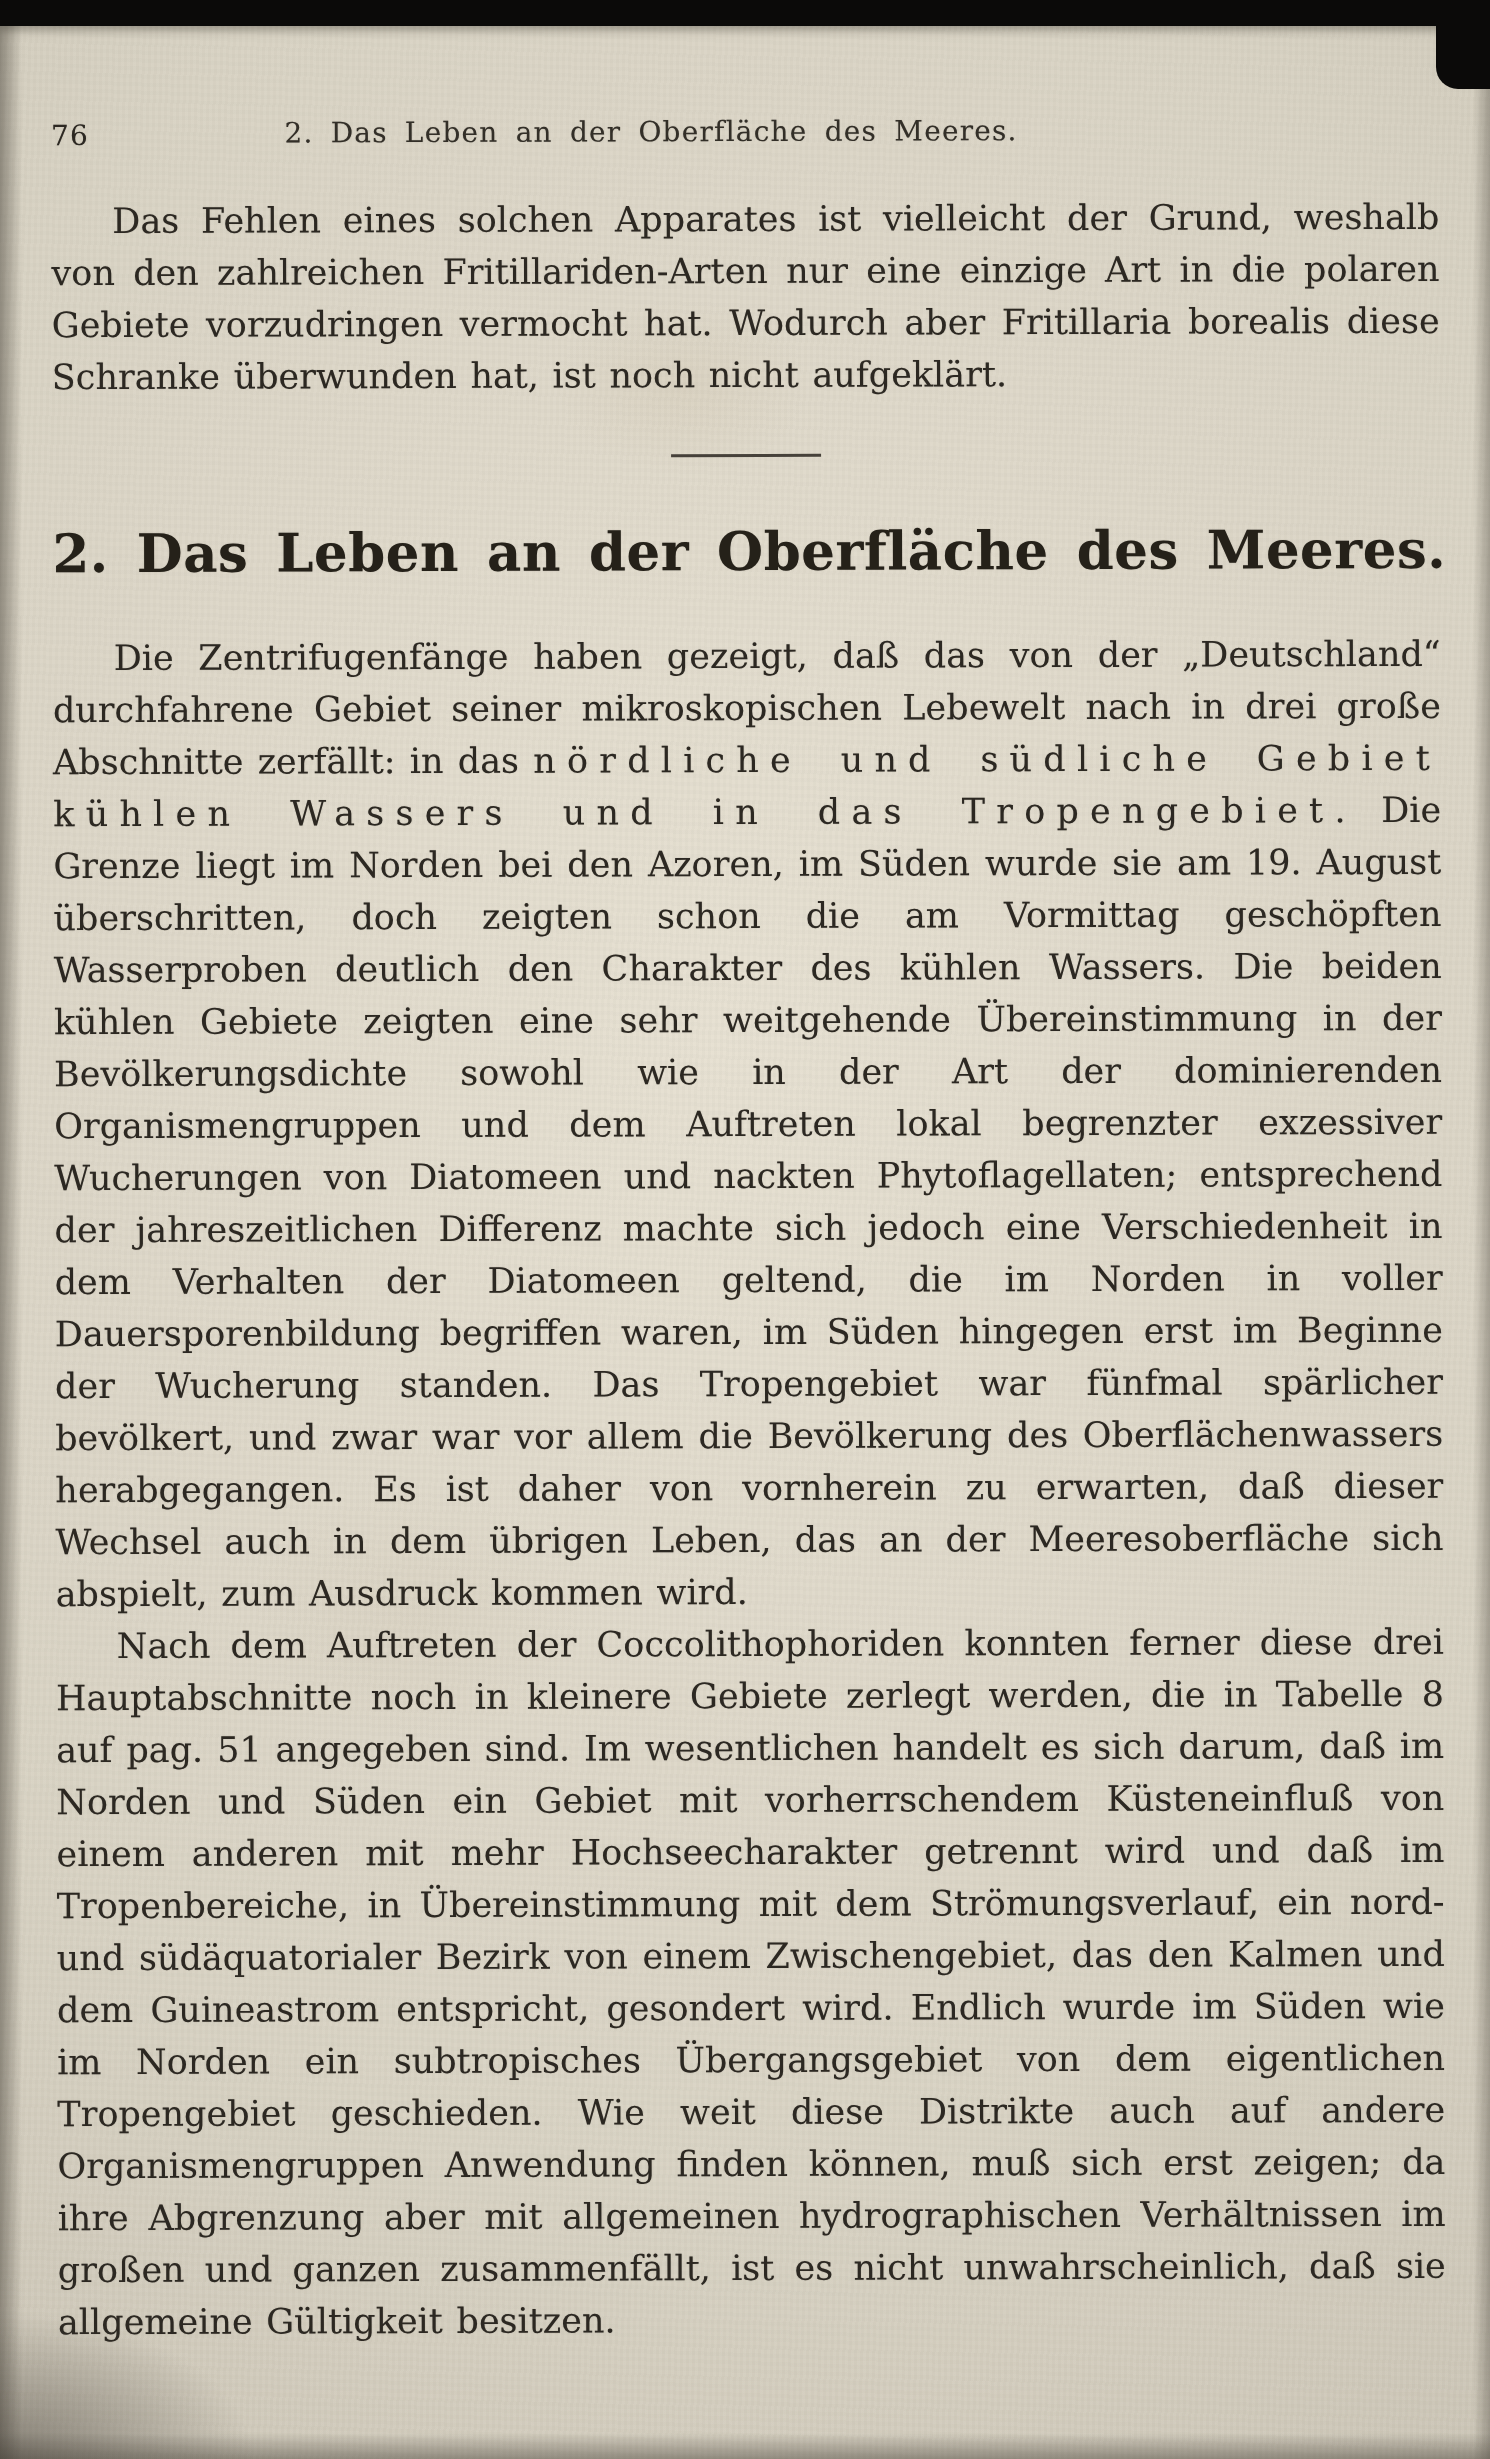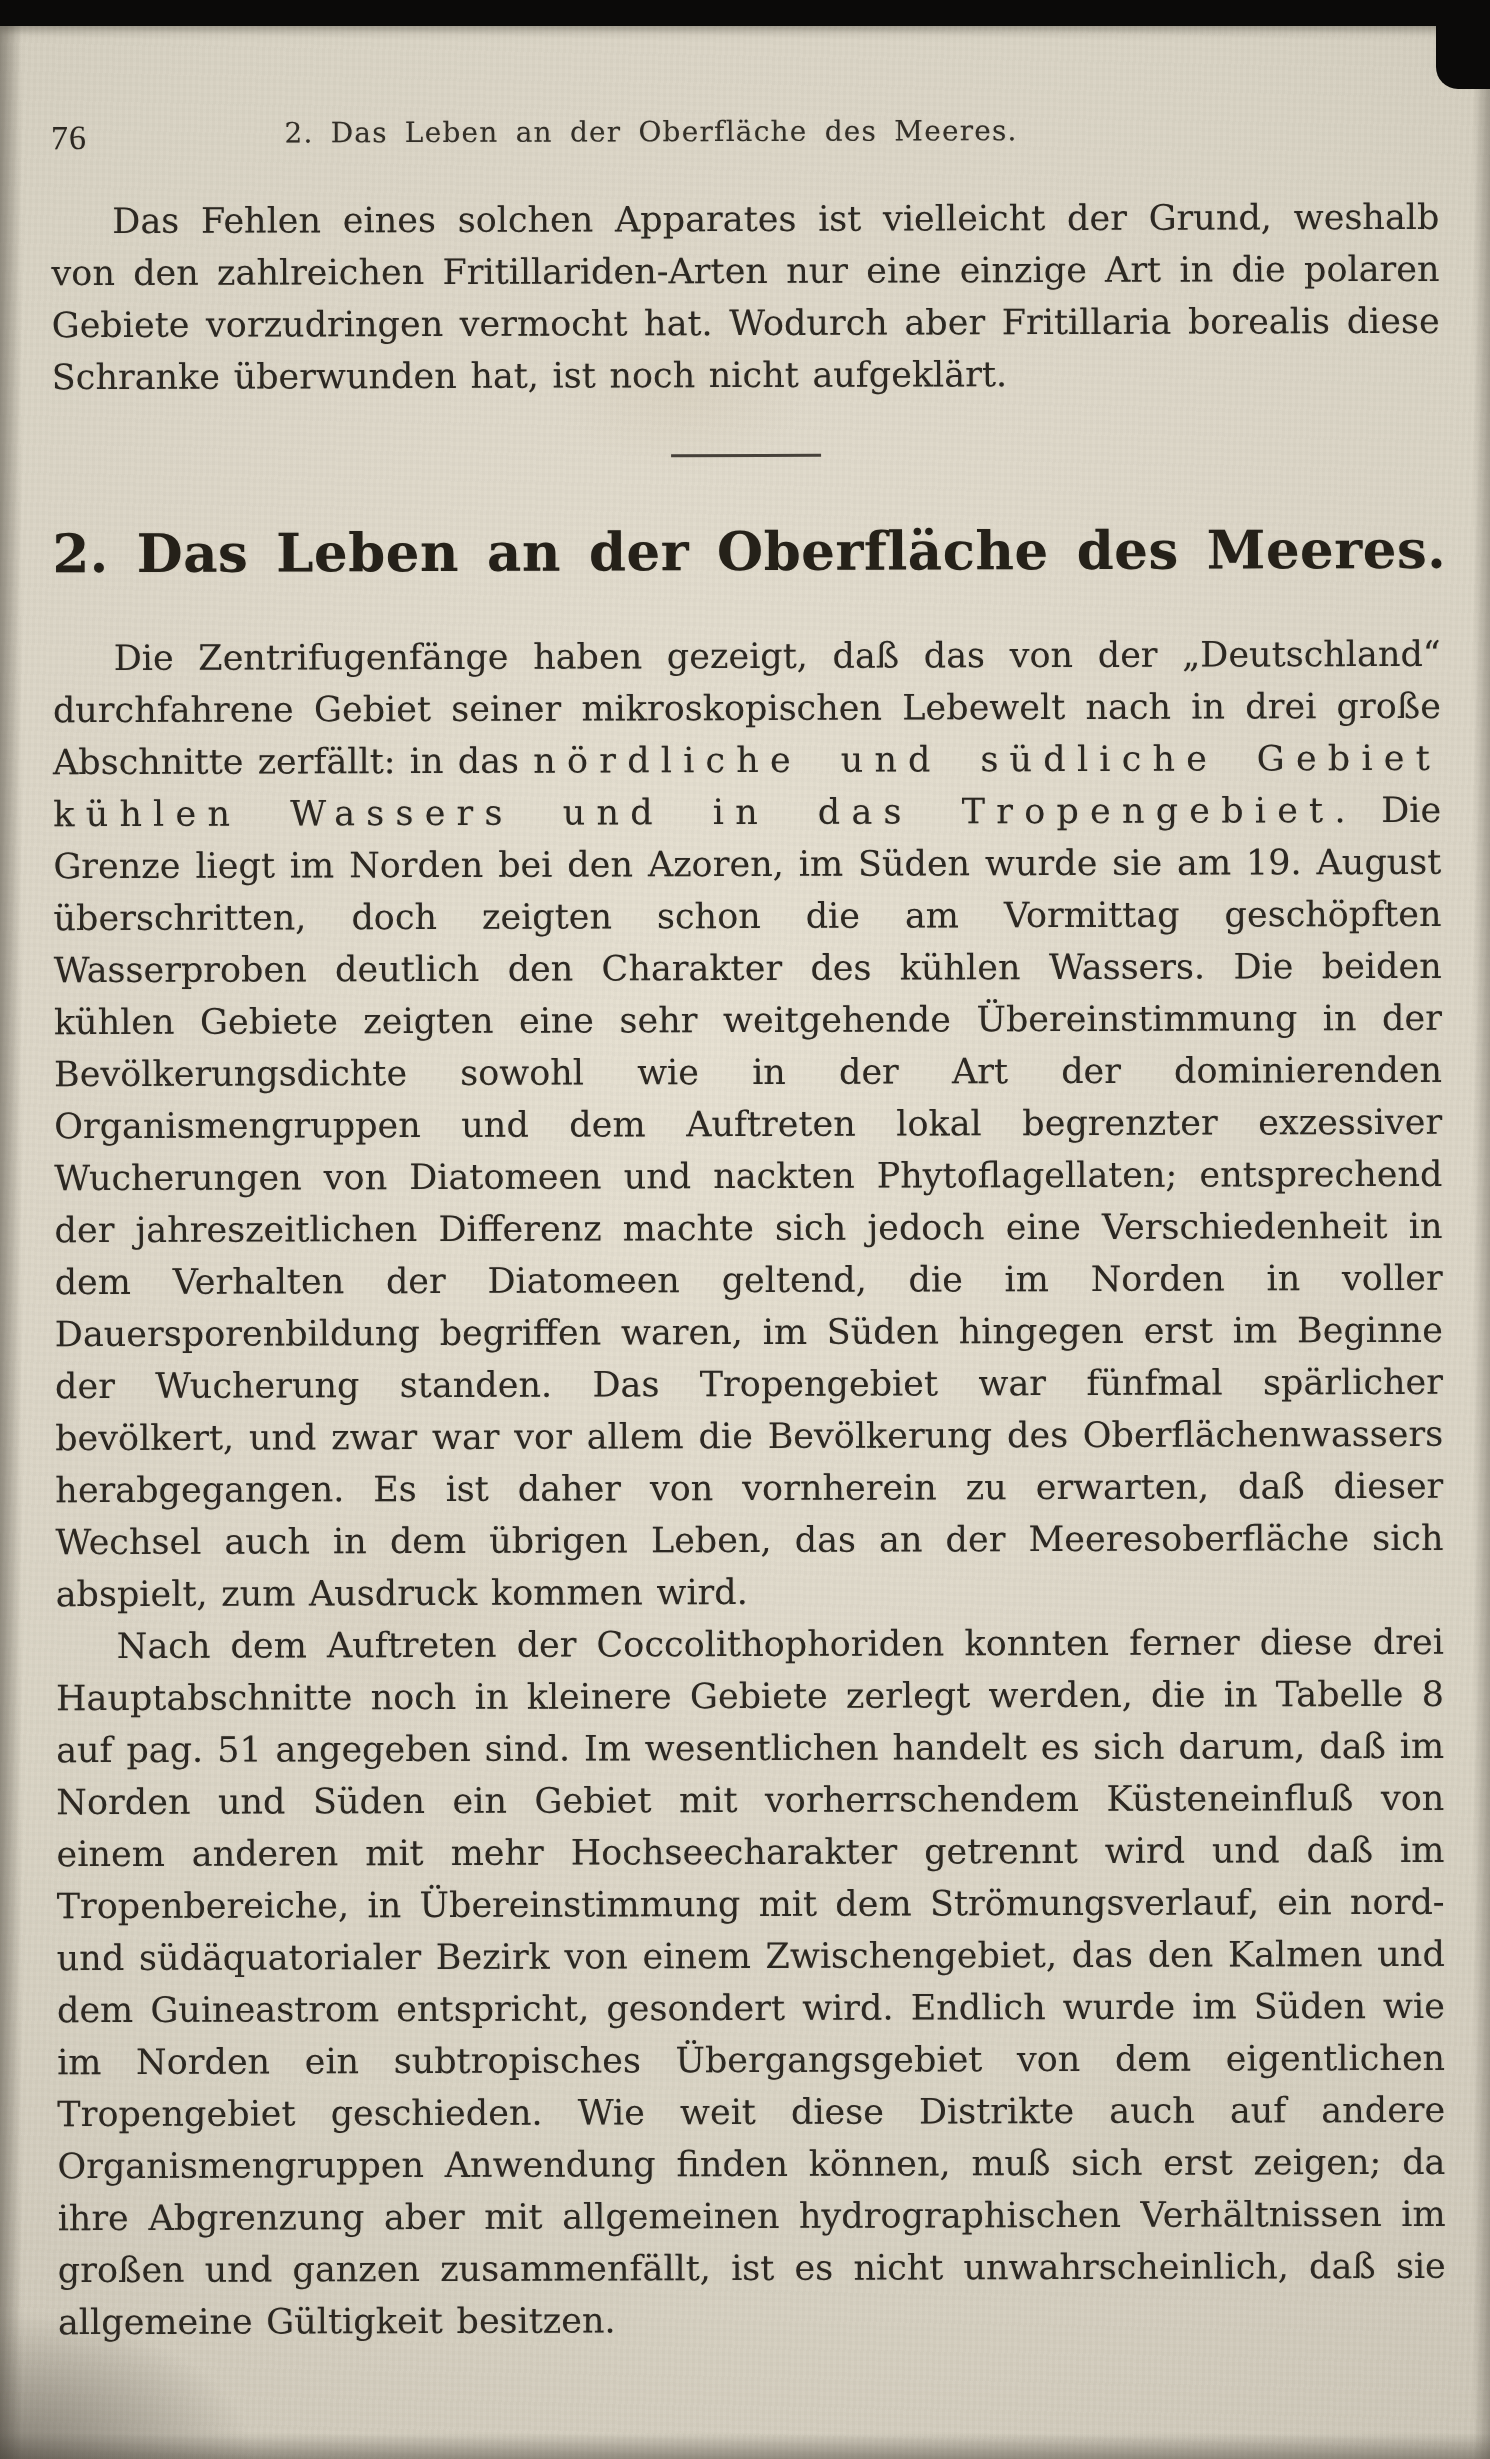--- a/index.html
+++ b/index.html
@@ -101,23 +101,22 @@
     text-shadow: 0 0 1px rgba(44,40,34,0.30);
   }
   .page-header {
     position: relative;
     height: 50px;
   }
   .page-number {
     position: absolute;
     left: 0;
     top: 2px;
-    font-size: 34px;
+    font-size: 28px;
     letter-spacing: 1px;
-    font-family: Liberation Serif, serif;
   }
   .running-header {
     position: relative;
     left: -94px;
     text-align: center;
     font-size: 28px;
     letter-spacing: 1.2px;
     word-spacing: 7px;
     color: #332f28;
   }

